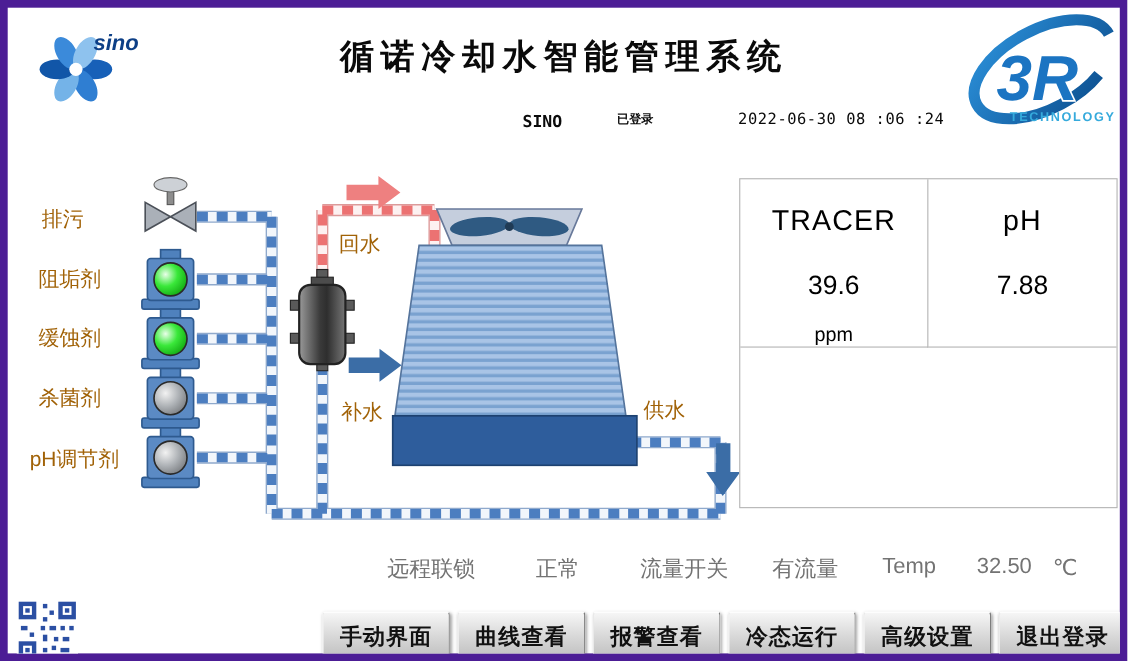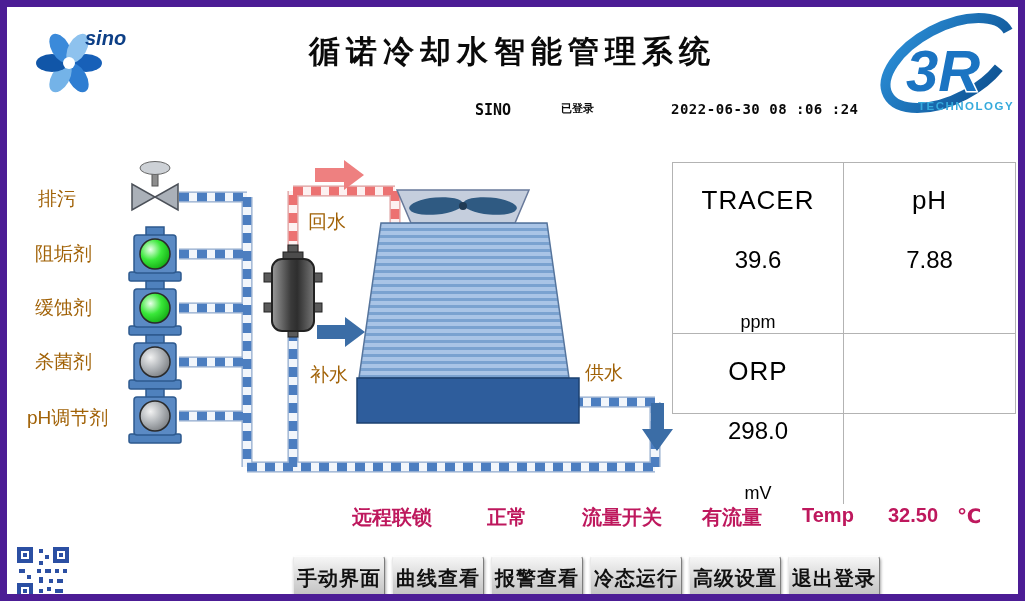--- a/index.html
+++ b/index.html
@@ -8,50 +8,50 @@
     position:relative; width:1025px; height:601px; background:#ffffff;
     border:7px solid #4c1d95; overflow:hidden;
     font-family:"Liberation Sans","DejaVu Sans",sans-serif; color:#0a0a0a;
   }
   .title{
     position:absolute; top:24px; left:0; right:0; text-align:center;
     font-size:31px; font-weight:bold; letter-spacing:6px; color:#0a0a0a;
   }
   .login-user{ position:absolute; top:94px; left:468px; font-family:"DejaVu Sans Mono",monospace; font-size:15px; font-weight:bold; }
   .login-status{ position:absolute; top:94px; left:554px; font-size:11px; font-weight:bold; }
-  .login-time{ position:absolute; top:94px; left:664px; font-family:"DejaVu Sans Mono",monospace; font-size:14px; font-weight:bold; letter-spacing:.5px;text-align:right;}
+  .login-time{ position:absolute; top:94px; left:664px; font-family:"DejaVu Sans Mono",monospace; font-size:14px; font-weight:normal; letter-spacing:.5px;text-align:right;}
   .logo-sino{ position:absolute; left:12px; top:6px; }
   .logo-3r{ position:absolute; right:0; top:0; }
   .dlabel{ position:absolute; font-size:19px; color:#a16207; white-space:nowrap; }
   .lbl-blowdown{left:31px;top:179px}
   .lbl-scale{left:28px;top:234px}
   .lbl-corr{left:28px;top:288px}
   .lbl-bio{left:28px;top:342px}
   .lbl-ph{left:20px;top:398px}
   .lbl-return{left:301px;top:202px}
   .lbl-makeup{left:303px;top:355px}
   .lbl-supply{left:578px;top:353px}
   .diagram{ position:absolute; left:0; top:140px; }
   .metrics{
-    position:absolute; left:665px; top:155px; width:344px; height:252px;
+    position:absolute; left:665px; top:155px; width:344px; height:300px;
     display:grid; grid-template-columns:1fr 1fr; grid-template-rows:1fr 1fr;
     border:1px solid #b3b3b3; background:#fff;
   }
   .metric{ display:flex; flex-direction:column; align-items:center; padding-top:22px; }
   .metric:nth-child(odd){ border-right:1px solid #b3b3b3; }
   .metric:nth-child(-n+2){ border-bottom:1px solid #b3b3b3; }
   .metric .name{ font-size:26px; letter-spacing:1px; color:#000; }
   .metric .value{ font-size:24px; margin-top:30px; color:#000; }
-  .metric .unit{ font-size:18px; margin-top:38px; color:#000; }
-  .status{ position:absolute; top:497px; font-size:20px; font-weight:700; color:#be185d; white-space:nowrap; }
+  .metric .unit{ font-size:18px; margin-top:20px; color:#000; }
+  .status{ position:absolute; top:497px; font-size:20px; font-weight:400; color:#737373; white-space:nowrap; }
   .st-1{left:345px}.st-2{left:480px}.st-3{left:575px}.st-4{left:695px}
   .st-5{left:795px}.st-6{left:881px}.st-7{left:950px}
   .btnrow{ position:absolute; left:286px; top:549px; display:flex; gap:7px; }
   .hmi-btn{
-    width:92px; height:45px; font-family:inherit; font-size:20px; font-weight:bold; color:#111;
+    width:116px; height:45px; font-family:inherit; font-size:20px; font-weight:bold; color:#111;
     letter-spacing:1px; cursor:pointer;
     background:linear-gradient(180deg,#f6f6f6 0%,#d8d8d8 50%,#bdbdbd 100%);
     border:1px solid #7d7d7d; border-top-color:#fdfdfd; border-left-color:#e9e9e9;
     border-radius:3px; box-shadow:1px 2px 3px rgba(0,0,0,.35);
     display:flex; align-items:center; justify-content:center;
   }
   .qr{ position:absolute; left:8px; top:538px; }
 </style>
 </head>
 <body>
@@ -195,25 +195,20 @@
     <div class="metric">
       <div class="name">TRACER</div>
       <div class="value">39.6</div>
       <div class="unit">ppm</div>
     </div>
     <div class="metric">
       <div class="name">pH</div>
       <div class="value">7.88</div>
       <div class="unit"></div>
     </div>
-    <div class="metric">
-      <div class="name">ORP</div>
-      <div class="value">298.0</div>
-      <div class="unit">mV</div>
-    </div>
   </div>
 
   <span class="status st-1">远程联锁</span>
   <span class="status st-2">正常</span>
   <span class="status st-3">流量开关</span>
   <span class="status st-4">有流量</span>
   <span class="status st-5">Temp</span>
   <span class="status st-6">32.50</span>
   <span class="status st-7">℃</span>
 

